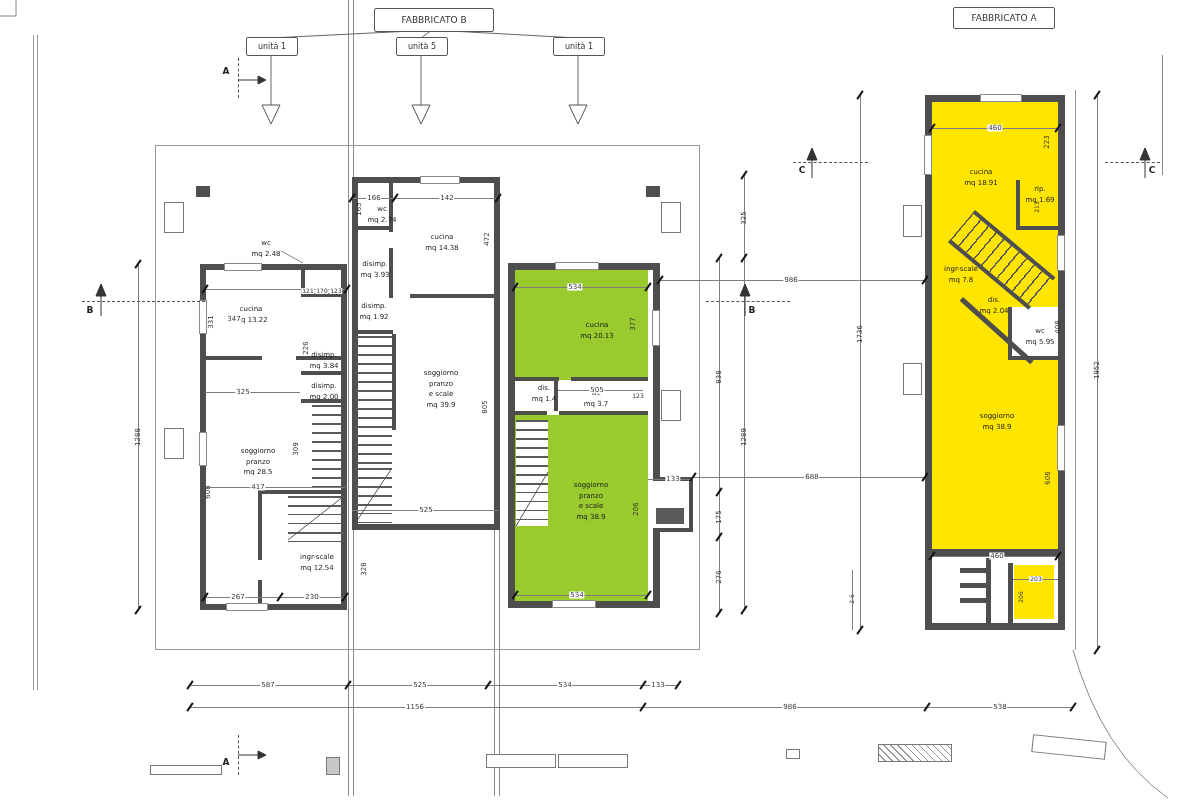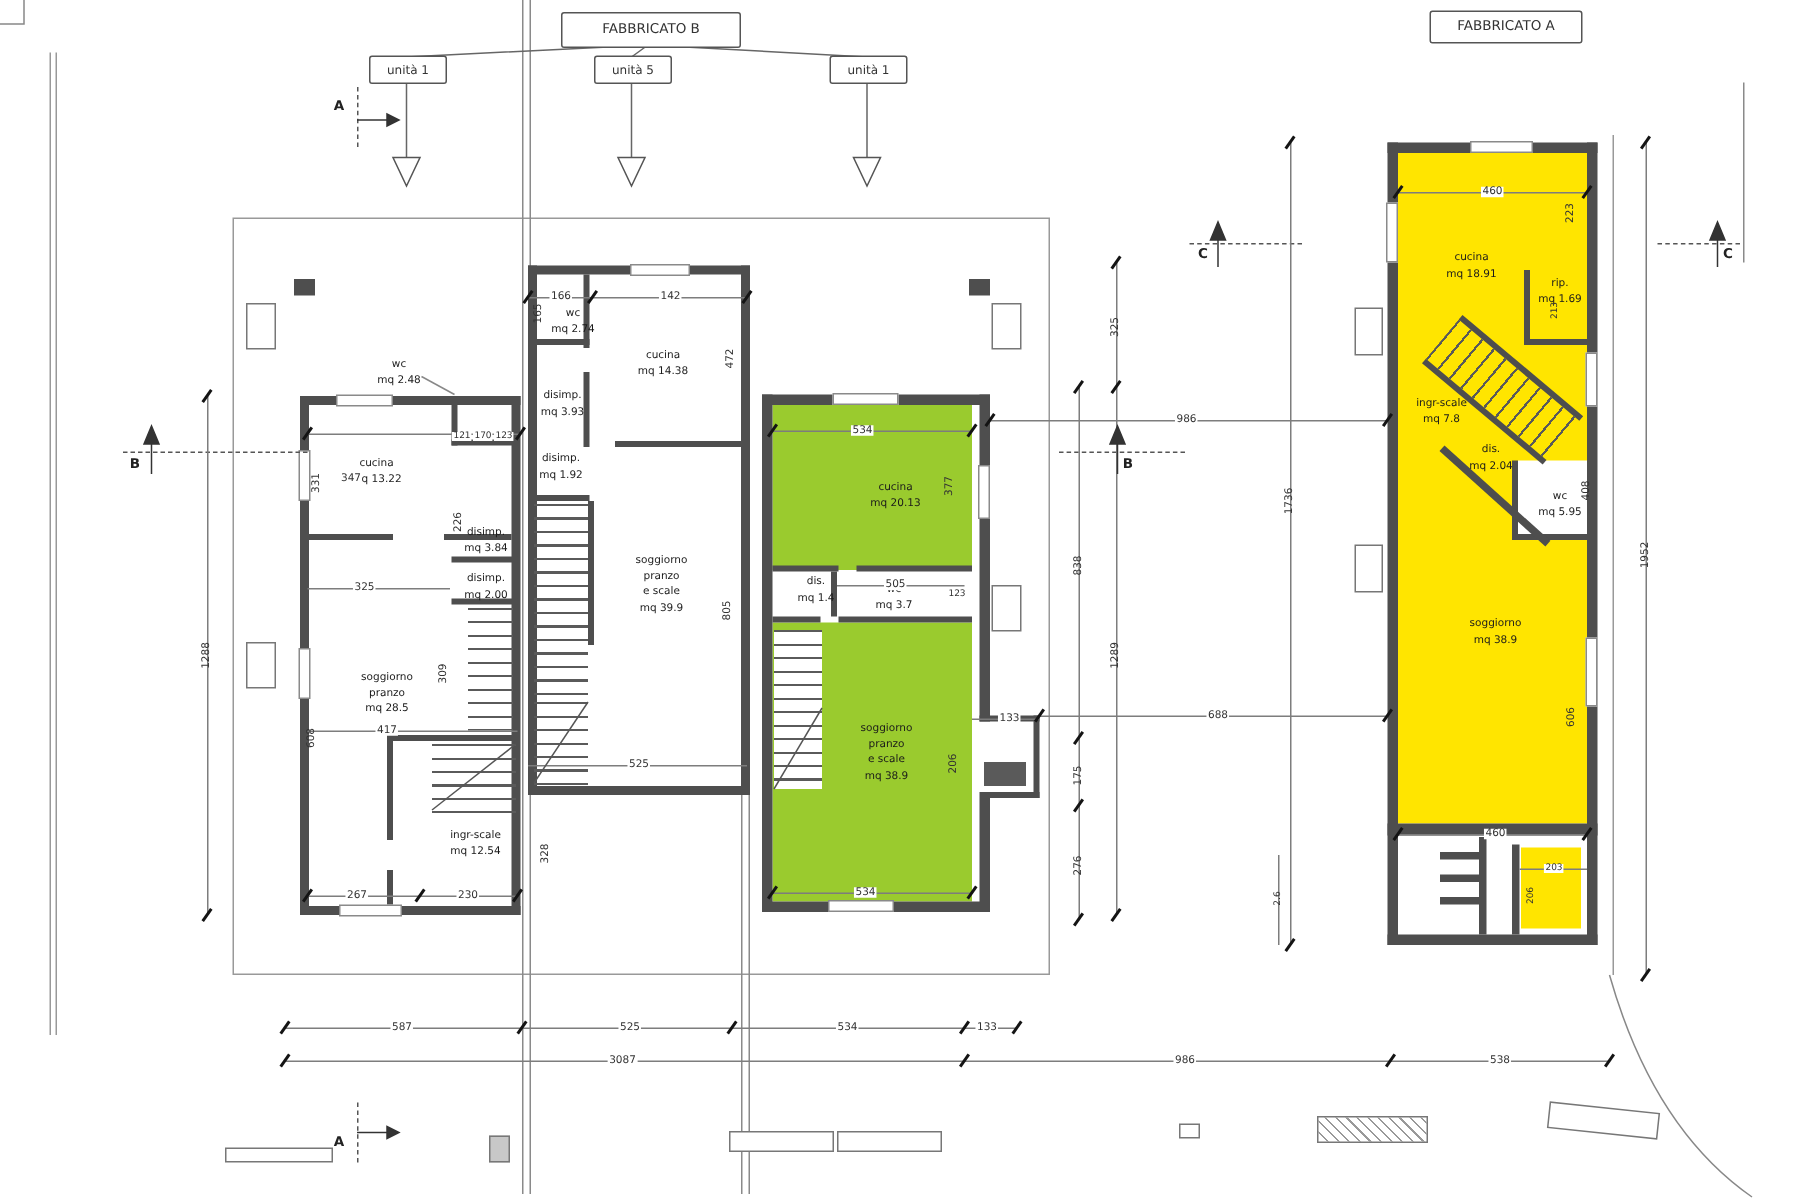--- a/index.html
+++ b/index.html
@@ -364,21 +364,21 @@
   <div class="dlabel vlabel" style="left:744px;top:437px;">1289</div>
   <div class="dlabel vlabel" style="left:719px;top:517px;">175</div>
   <div class="dlabel vlabel" style="left:719px;top:577px;">276</div>
   <div class="dlabel" style="left:791px;top:280px;">986</div>
   <div class="dlabel" style="left:812px;top:477px;">688</div>
 
   <div class="dlabel" style="left:268px;top:685px;">587</div>
   <div class="dlabel" style="left:420px;top:685px;">525</div>
   <div class="dlabel" style="left:565px;top:685px;">534</div>
   <div class="dlabel" style="left:658px;top:685px;">133</div>
-  <div class="dlabel" style="left:415px;top:707px;">3087</div>
+  <div class="dlabel" style="left:415px;top:707px;">1156</div>
   <div class="dlabel" style="left:790px;top:707px;">986</div>
   <div class="dlabel" style="left:1000px;top:707px;">538</div>
 
   <div class="owin" style="left:150px;top:765px;width:72px;height:10px;"></div>
   <div class="owin" style="left:326px;top:757px;width:14px;height:18px;background:#c8c8c8;"></div>
   <div class="owin" style="left:486px;top:754px;width:70px;height:14px;"></div>
   <div class="owin" style="left:558px;top:754px;width:70px;height:14px;"></div>
   <div class="owin" style="left:786px;top:749px;width:14px;height:10px;"></div>
   <div class="owin hatch" style="left:878px;top:744px;width:74px;height:18px;"></div>
   <div class="owin" style="left:1032px;top:738px;width:74px;height:18px;transform:rotate(6deg);"></div>

